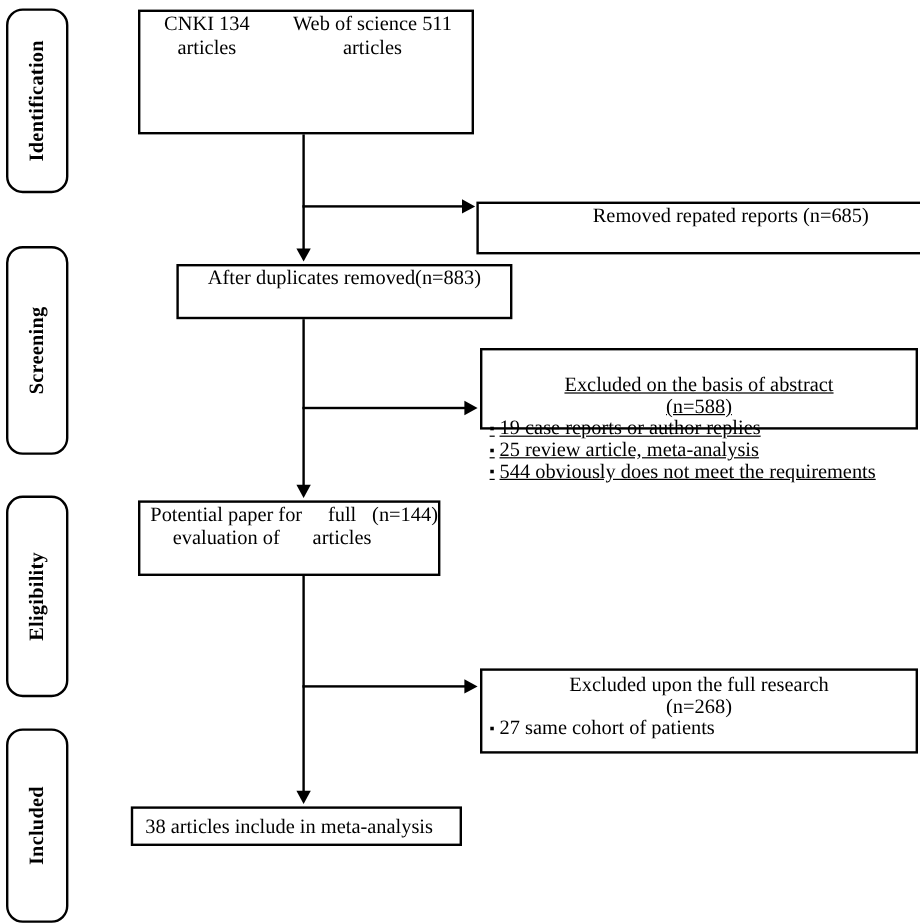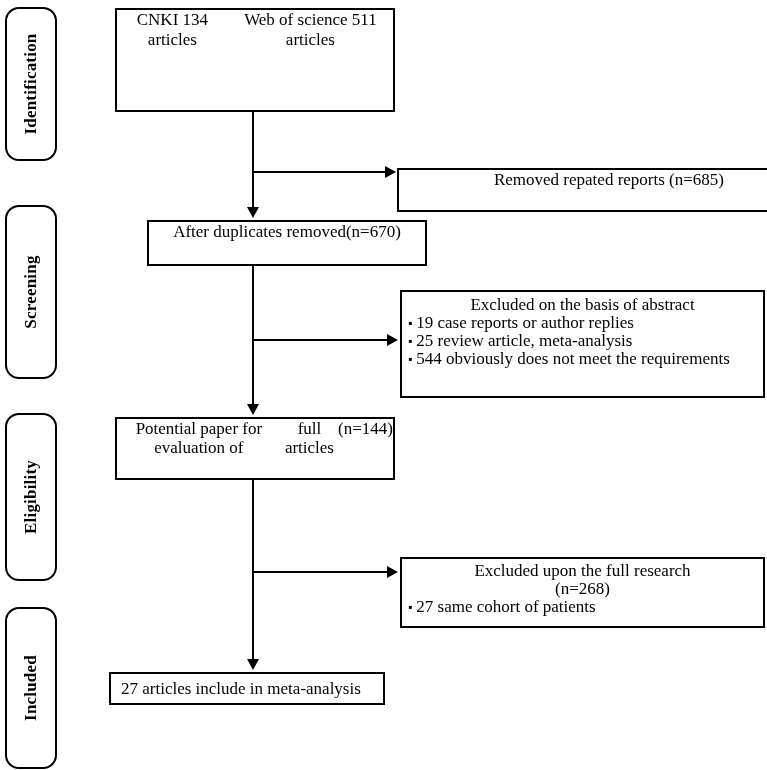--- a/index.html
+++ b/index.html
@@ -95,51 +95,52 @@
 
   <div class="hline" style="left:252px; top:171px; width:134px;"></div>
   <div class="arrow-right" style="left:385px; top:166px;"></div>
 
   <div class="fbox center-v" style="left:397px; top:168px; width:424px; height:44px;">
     <span class="line">Removed repated reports (n=685)</span>
   </div>
 
   <div class="fbox center-v" style="left:116px; top:220px; width:280px; height:46px; line-height:19px;margin-left:31px;">
     <span class="line">After duplicates removed</span>
-    <span class="line">(n=670)</span>
+    <span class="line">(n=883)</span>
   </div>
 
   <div class="vline" style="left:252px; top:266px; height:140px;"></div>
   <div class="arrow-down" style="left:247px; top:404px;"></div>
 
   <div class="hline" style="left:252px; top:339px; width:136px;"></div>
   <div class="arrow-right" style="left:387px; top:334px;"></div>
 
-  <div class="fbox" style="left:400px; top:290px; width:365px; height:108px; line-height:18px; padding-top:4px;">
+  <div class="fbox" style="left:400px; top:290px; width:365px; height:68px; line-height:18px; padding-top:20px;text-decoration:underline;">
     <span class="line">Excluded on the basis of abstract</span>
+    <span class="line">(n=588)</span>
     <span class="bullet-row"><span class="bullet-glyph">▪</span><span>19 case reports or author replies</span></span>
     <span class="bullet-row"><span class="bullet-glyph">▪</span><span>25 review article, meta-analysis</span></span>
     <span class="bullet-row"><span class="bullet-glyph">▪</span><span>544 obviously does not meet the requirements</span></span>
   </div>
 
-  <div class="fbox center-v" style="left:115px; top:417px; width:280px; height:63px; line-height:19px;">
+  <div class="fbox center-v" style="left:115px; top:417px; width:252px; height:63px; line-height:19px;">
     <span class="line">Potential paper for evaluation of</span>
     <span class="line">full articles</span>
     <span class="line">(n=144)</span>
   </div>
 
   <div class="vline" style="left:252px; top:480px; height:180px;"></div>
   <div class="arrow-down" style="left:247px; top:659px;"></div>
 
   <div class="hline" style="left:252px; top:571px; width:136px;"></div>
   <div class="arrow-right" style="left:387px; top:566px;"></div>
 
   <div class="fbox" style="left:400px; top:557px; width:365px; height:71px; line-height:18px; padding-top:3px;">
     <span class="line">Excluded upon the full research</span>
     <span class="line">(n=268)</span>
     <span class="bullet-row"><span class="bullet-glyph">▪</span><span>27 same cohort of patients</span></span>
   </div>
 
   <div class="fbox" style="left:109px; top:672px; width:276px; height:33px; display:flex; align-items:center; padding-left:10px;">
-    <span>27 articles include in meta-analysis</span>
+    <span>38 articles include in meta-analysis</span>
   </div>
 
 </div>
 
 </body></html>

